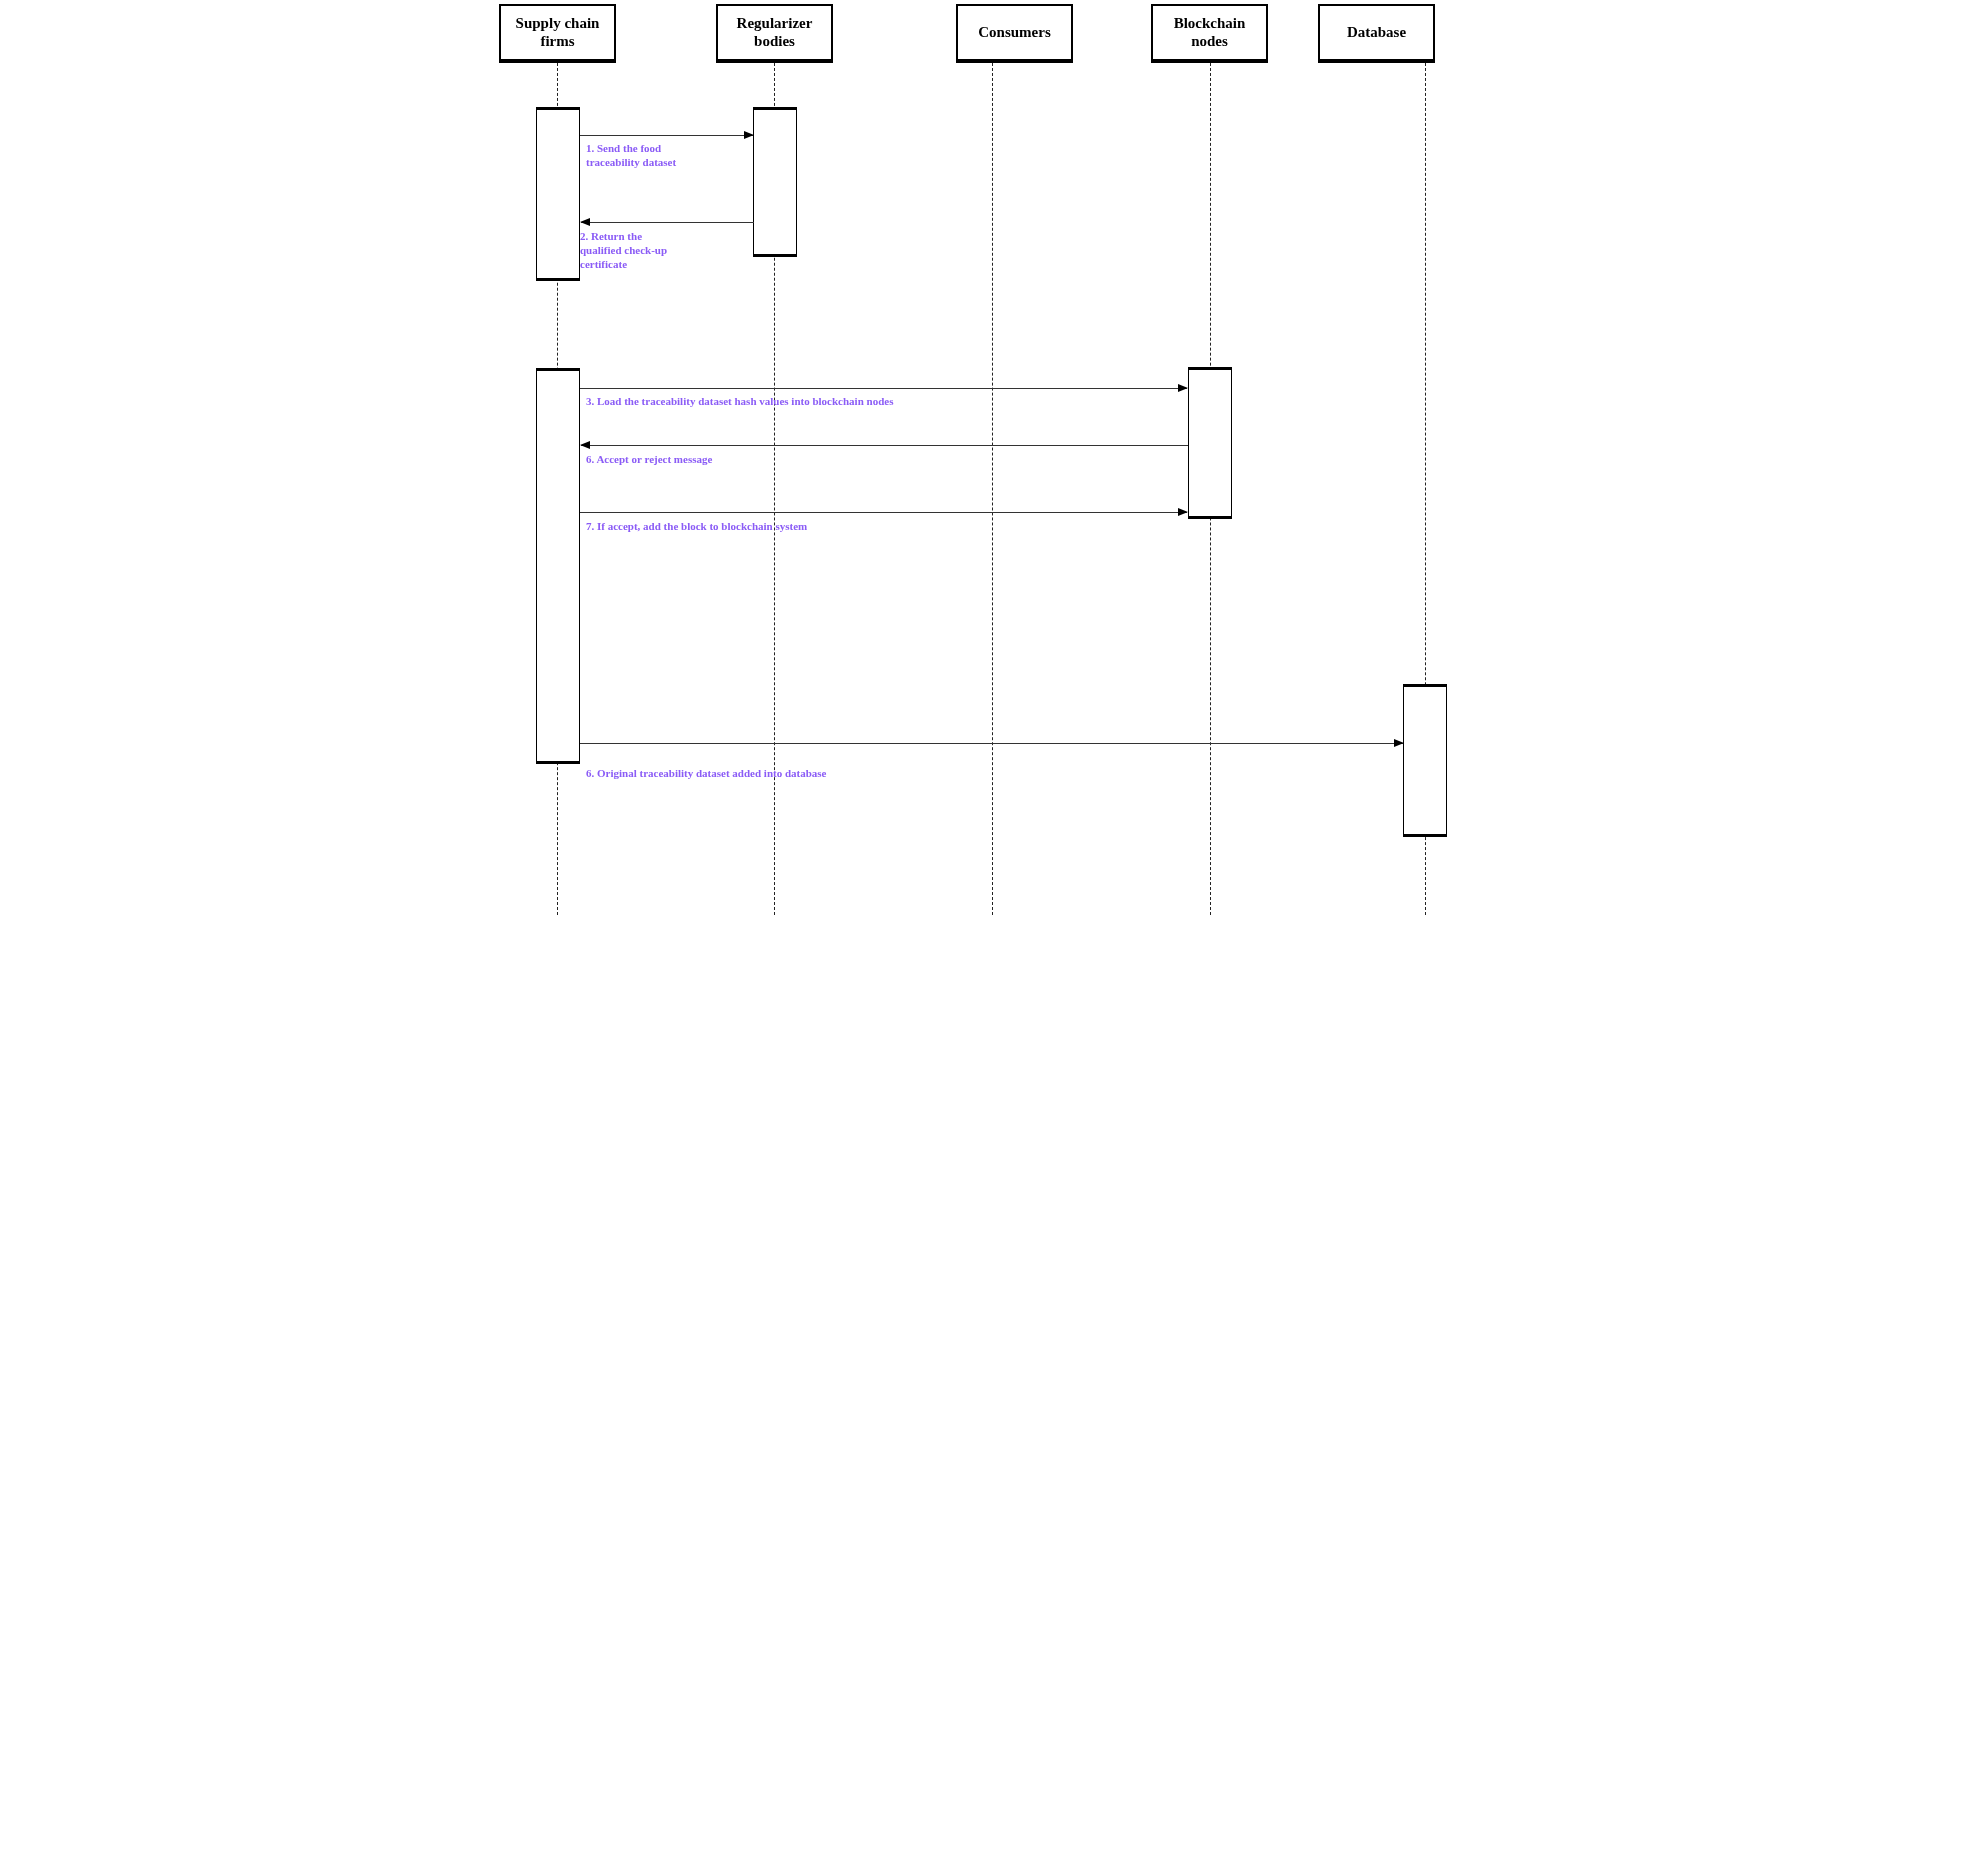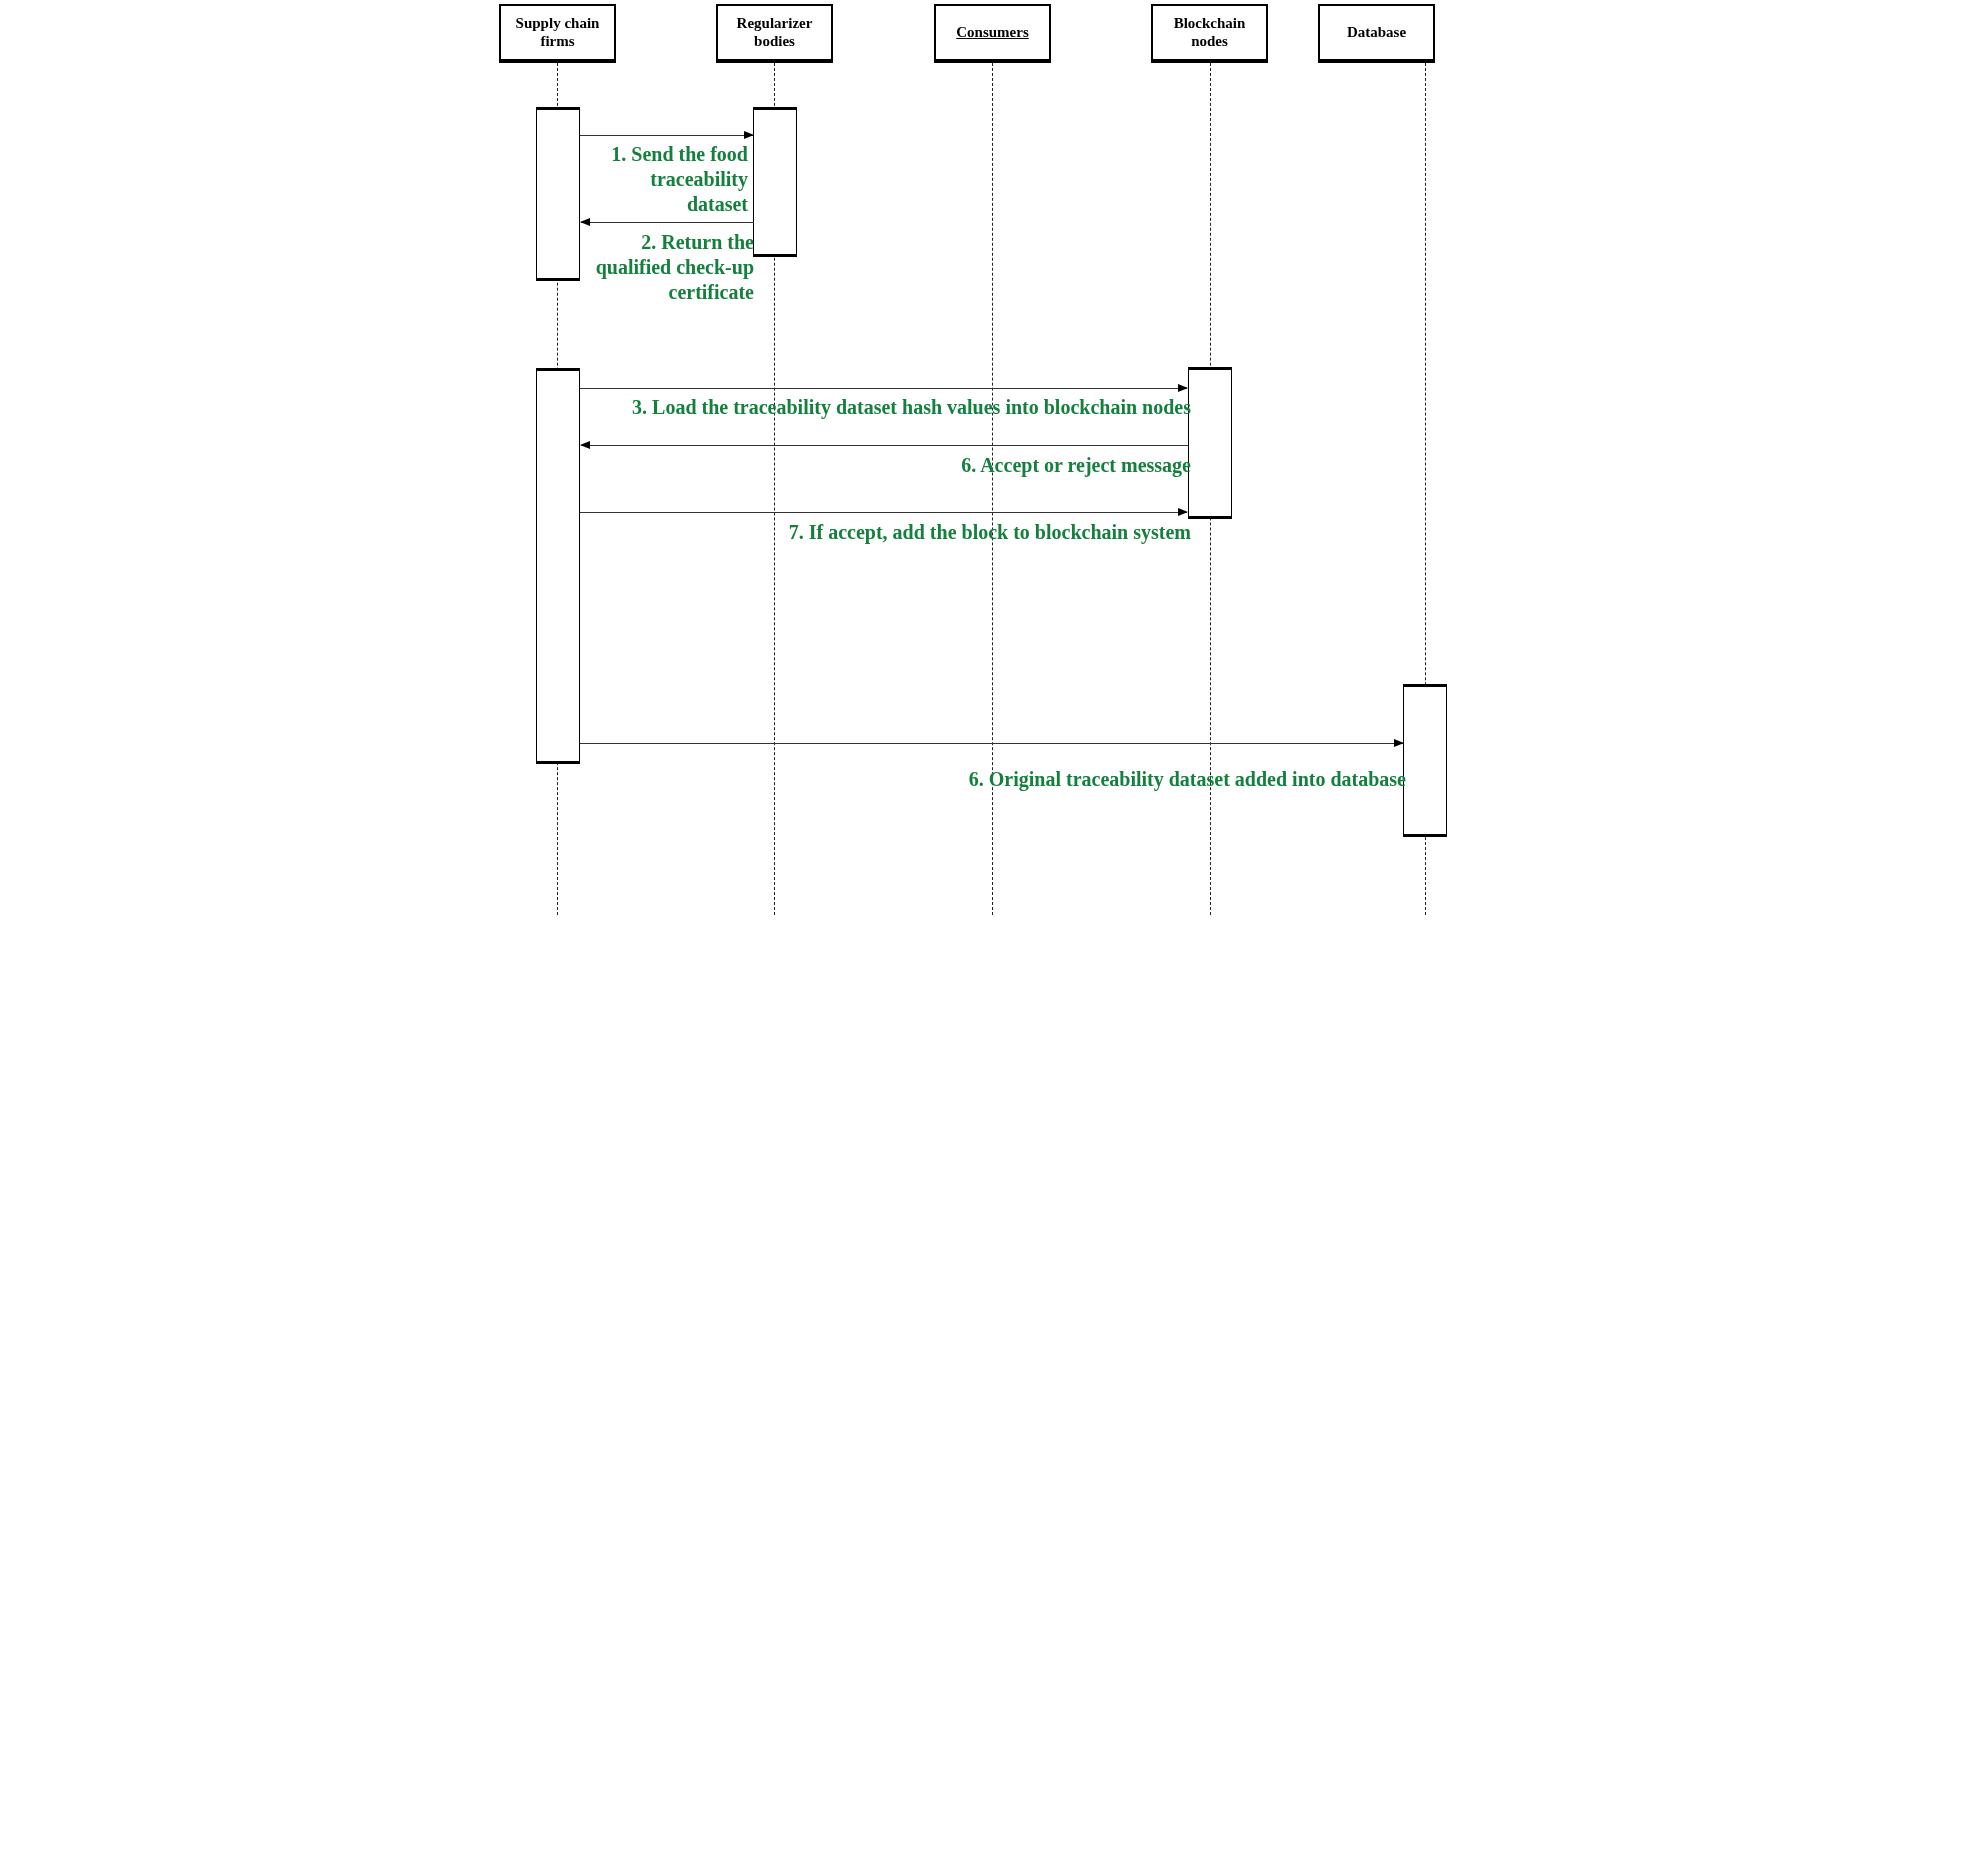--- a/index.html
+++ b/index.html
@@ -64,45 +64,45 @@
     top: 0;
     border-top: 4.2px solid transparent;
     border-bottom: 4.2px solid transparent;
   }
   .arrow .head-right { right: 0; border-left: 10.8px solid #000000; }
   .arrow .head-left  { left: 0;  border-right: 10.8px solid #000000; }
   
   .msg-label {
     position: absolute;
     font-weight: bold;
-    font-size: 20px;
+    font-size: 11px;
     line-height: 1.26;
-    text-align: right;
+    text-align: left;
     white-space: pre-line;
-    color: #15803d;
+    color: #8b5cf6;
   }
 </style>
 </head>
 <body>
 
 <div class="canvas">
 
   <div class="lifeline" style="left:61px;"></div>
   <div class="lifeline" style="left:278px;"></div>
   <div class="lifeline" style="left:496px;"></div>
   <div class="lifeline" style="left:714px;"></div>
   <div class="lifeline" style="left:929px;"></div>
 
   <div class="actor-box" style="left:3px;">
     <span>Supply chain firms</span>
   </div>
   <div class="actor-box" style="left:220px;">
     <span>Regularizer bodies</span>
   </div>
-  <div class="actor-box" style="left:438px;text-decoration:underline;">
+  <div class="actor-box" style="left:460px;">
     <span>Consumers</span>
   </div>
   <div class="actor-box" style="left:655px;">
     <span>Blockchain nodes</span>
   </div>
   <div class="actor-box" style="left:822px;">
     <span>Database</span>
   </div>
 
   <div class="activation" style="left:40px;  top:107px; height:174px;"></div>

